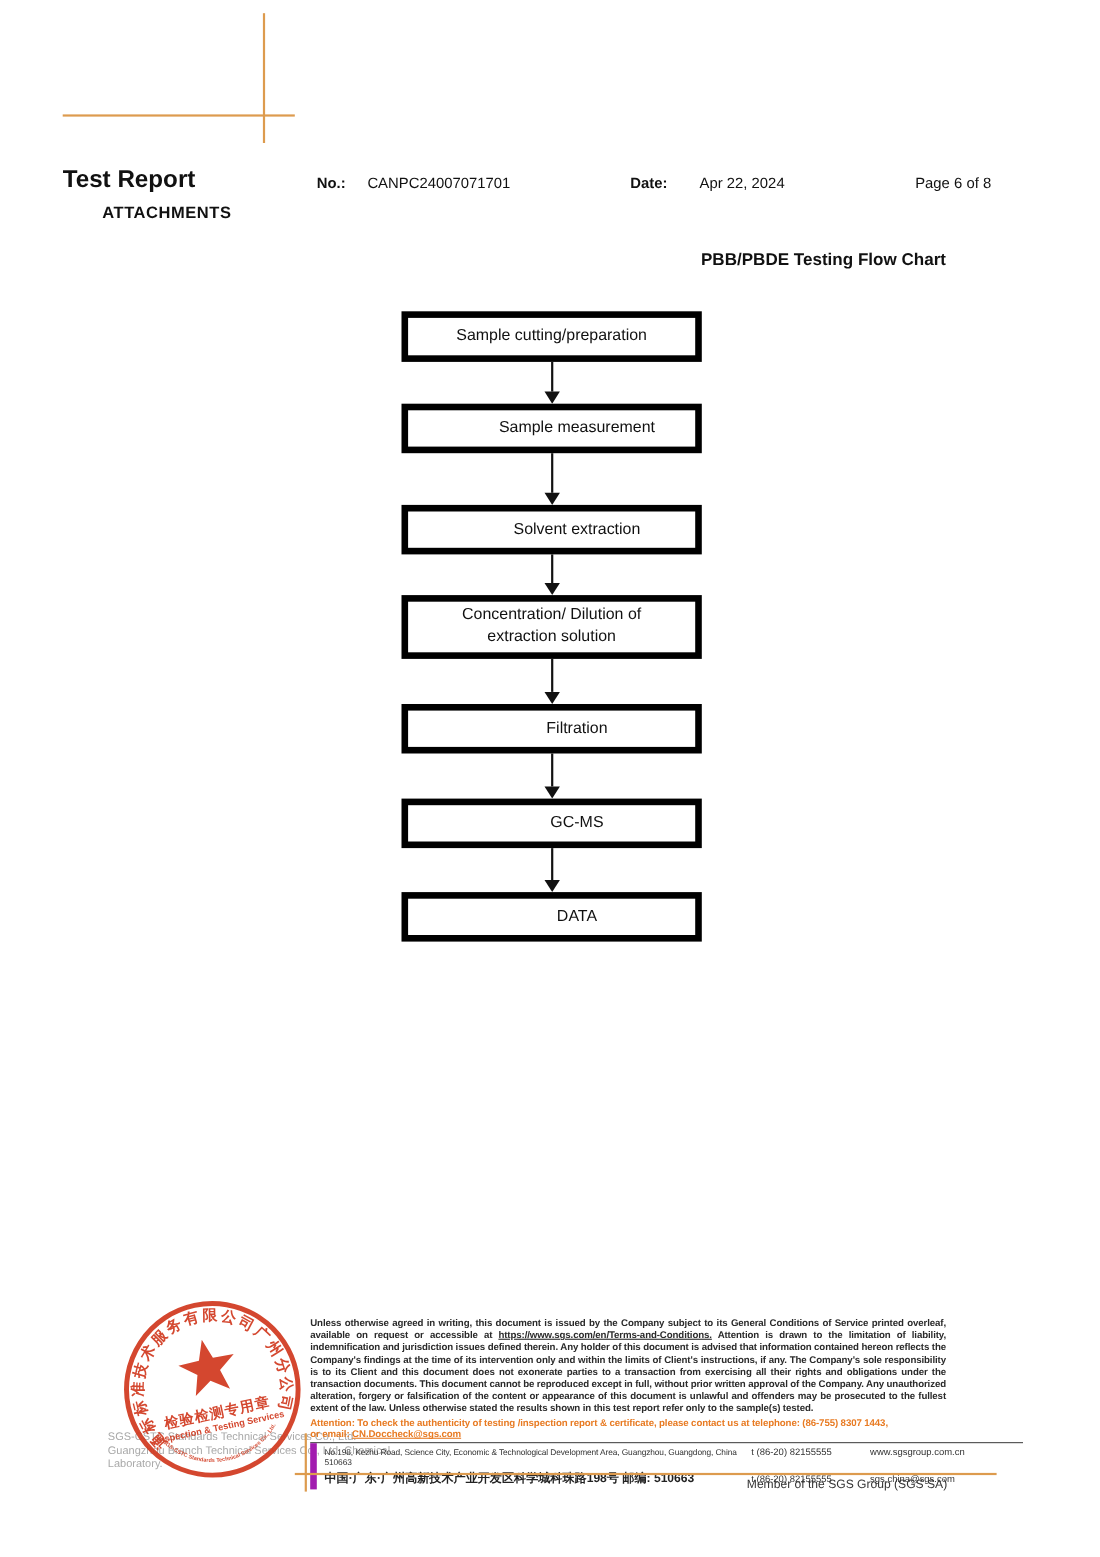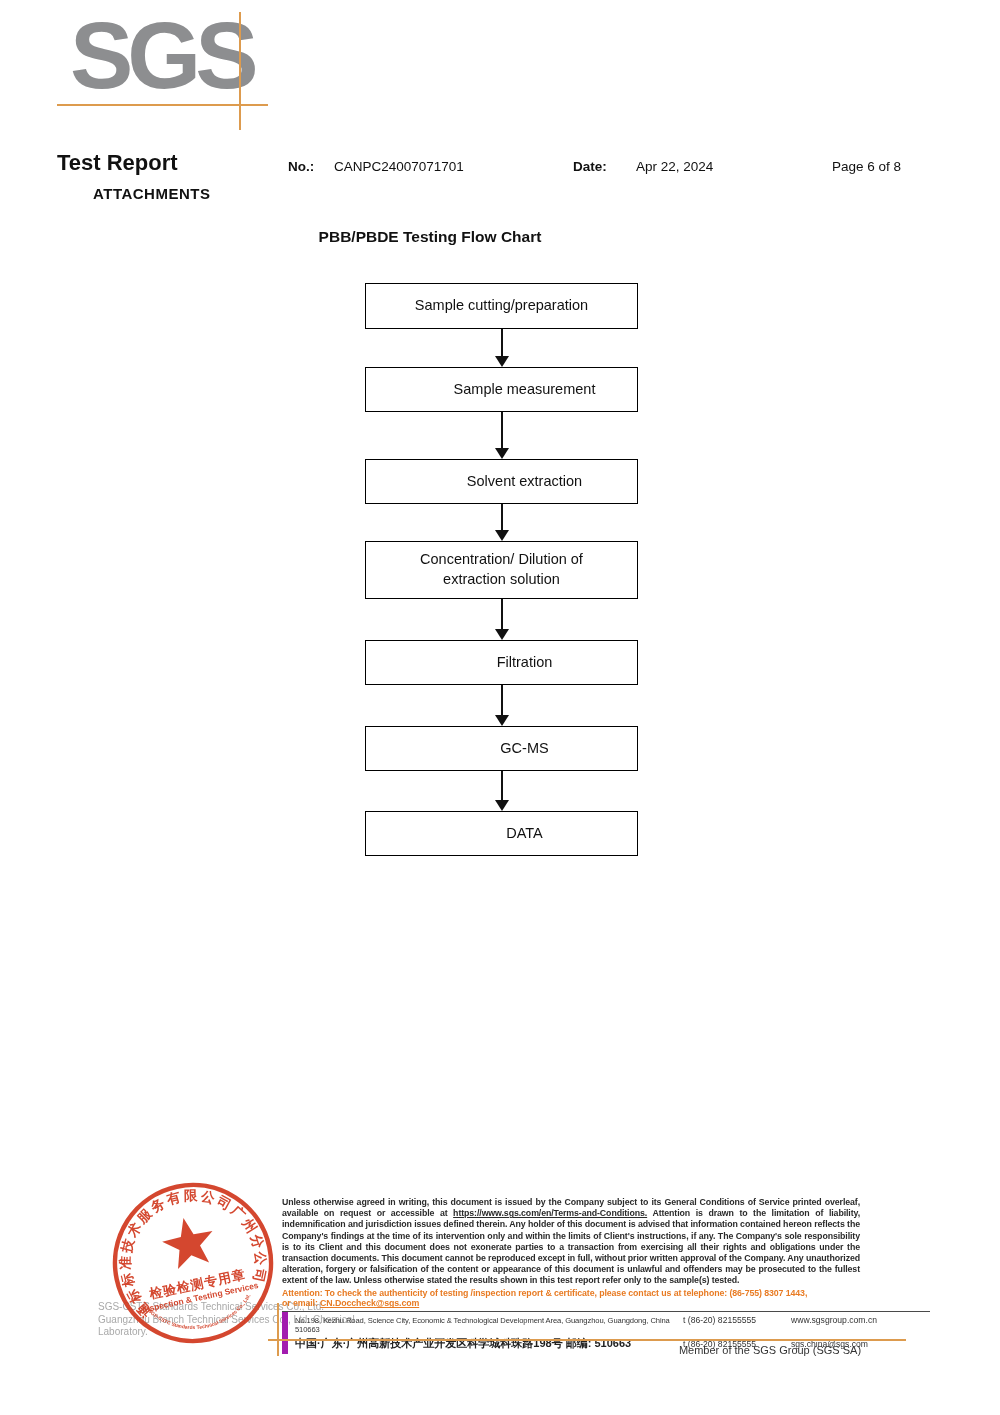--- a/index.html
+++ b/index.html
@@ -21,24 +21,24 @@
     letter-spacing:-6px;color:#8d8e90;
   }
   .crosshair-v{width:2px;background:#dd9b4e;}
   .crosshair-h{height:2px;background:#dd9b4e;}
   .report-title{left:57px;top:150px;font-size:22px;font-weight:bold;}
   .hdr-field{top:159px;font-size:13.5px;white-space:nowrap;}
   .hdr-bold{font-weight:bold;}
   .attachments{left:93px;top:185px;font-size:15px;font-weight:bold;letter-spacing:.5px;}
 
   
-  .flow-title{left:0;top:228px;width:860px;text-align:center;font-size:15.5px;font-weight:bold;}
+  .flow-title{left:0;top:228px;width:860px;text-align:right;font-size:15.5px;font-weight:bold;}
   .flow-col{left:365px;top:283px;width:273px;display:flex;flex-direction:column;}
   .fbox{
-    box-sizing:border-box;border:1px solid #000000;background:#fff;
+    box-sizing:border-box;border:6px solid #000000;background:#fff;
     display:flex;align-items:center;justify-content:center;
     text-align:center;font-size:14.5px;line-height:1.35;
   }
   .b-first{height:46px;}
   .b-std{height:45px;padding-left:46px;}
   .b-tall{height:58px;padding:12px 38px;}
   .arrow{display:flex;flex-direction:column;align-items:center;}
   .arrow .shaft{width:2px;background:#111;flex:1;}
   .arrow .head{width:0;height:0;border-left:7px solid transparent;border-right:7px solid transparent;border-top:11px solid #111;}
   .a1{height:38px}.a2{height:47px}.a3{height:37px}.a4{height:41px}.a5{height:41px}.a6{height:40px}
@@ -66,21 +66,20 @@
   .addr-en{font-size:7.6px;color:#333;letter-spacing:-0.1px;}
   .addr-cn{font-size:11px;font-weight:bold;color:#222;margin-top:2px;}
   .addr-sm{font-size:8.6px;color:#333;}
   .member{left:620px;top:1344px;width:300px;text-align:center;font-size:11px;color:#333;}
 </style>
 </head>
 <body>
 
 <div class="page">
 
-  <div class="abs logo">SGS</div>
   <div class="abs crosshair-v" style="left:239px;top:12px;height:118px;"></div>
   <div class="abs crosshair-h" style="left:57px;top:104px;width:211px;"></div>
 
   <div class="abs report-title">Test Report</div>
   <div class="abs hdr-field hdr-bold" style="left:288px;">No.:</div>
   <div class="abs hdr-field" style="left:334px;">CANPC24007071701</div>
   <div class="abs hdr-field hdr-bold" style="left:573px;">Date:</div>
   <div class="abs hdr-field" style="left:636px;">Apr 22, 2024</div>
   <div class="abs hdr-field" style="left:832px;">Page 6 of 8</div>
   <div class="abs attachments">ATTACHMENTS</div>

